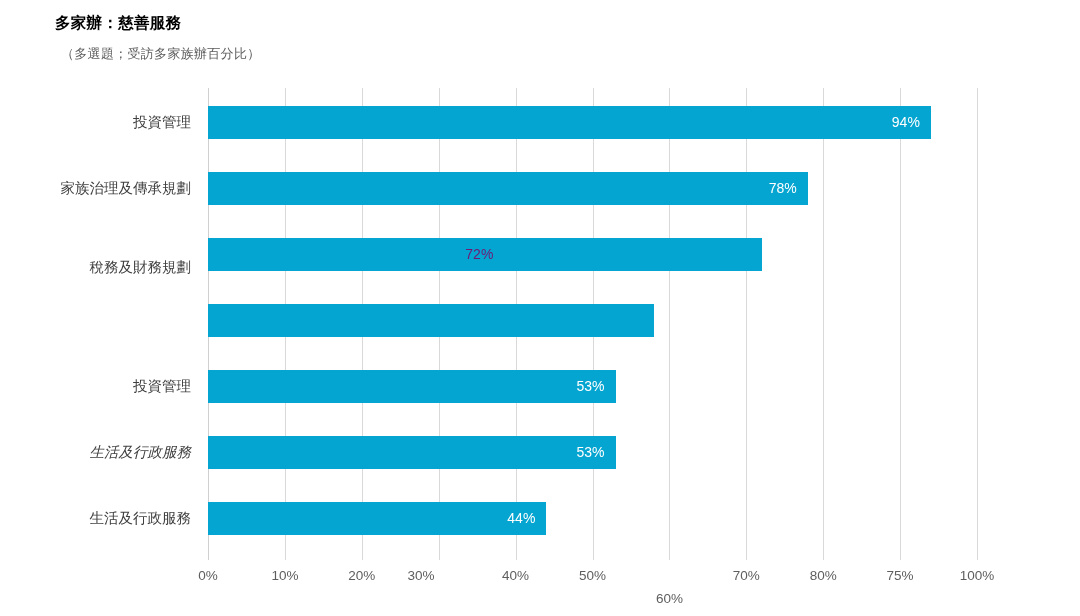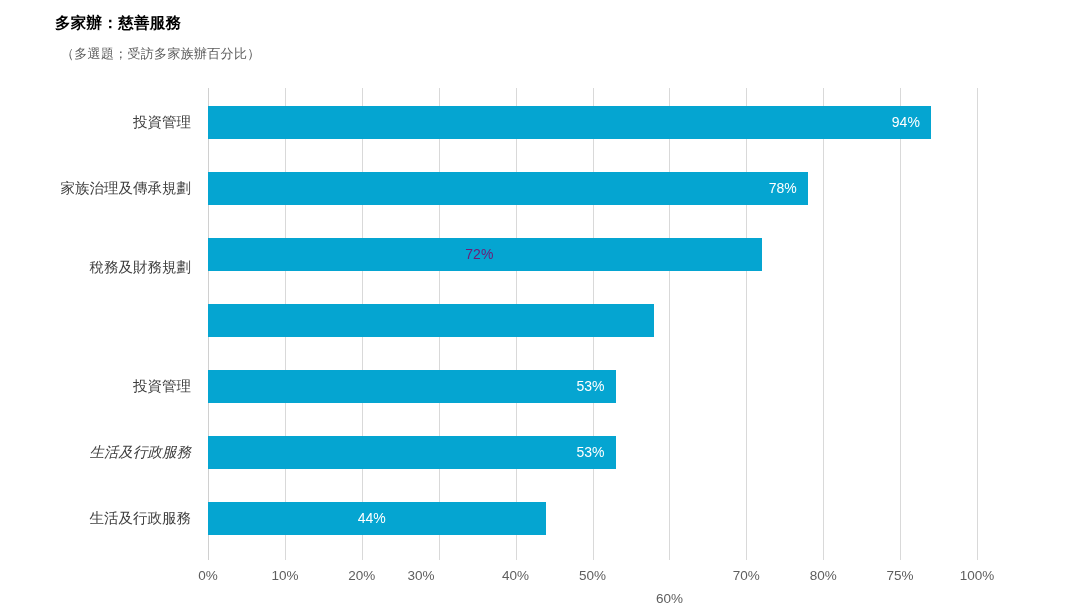--- a/index.html
+++ b/index.html
@@ -117,21 +117,21 @@
       <div class="bar-row" style="top: 282px;">
         <div class="bar" style="width: 407.57px; background: rgb(5, 165, 209);"></div>
         <div class="bar-value" style="left: 0px; width: 407.57px; text-align: right; color: rgb(255, 255, 255);">53%</div>
       </div>
       <div class="bar-row" style="top: 348px;">
         <div class="bar" style="width: 407.57px; background: rgb(5, 165, 209);"></div>
         <div class="bar-value" style="left: 0px; width: 407.57px; text-align: right; color: rgb(255, 255, 255);">53%</div>
       </div>
       <div class="bar-row" style="top: 414px;">
         <div class="bar" style="width: 338.36px; background: rgb(5, 165, 209);"></div>
-        <div class="bar-value" style="left: 0px; width: 338.36px; text-align: center; color: rgb(255, 255, 255);">44%</div>
+        <div class="bar-value" style="left: 0px; width: 338.36px; text-align: right; color: rgb(255, 255, 255);">44%</div>
       </div>
     </div>
   <div id="tick-layer">
       <div class="tick-label" style="left: 0px;">0%</div>
       <div class="tick-label" style="left: 76.9px;">10%</div>
       <div class="tick-label" style="left: 153.8px;">20%</div>
       <div class="tick-label" style="left: 213px;">30%</div>
       <div class="tick-label" style="left: 307.6px;">40%</div>
       <div class="tick-label" style="left: 384.5px;">50%</div>
       <div class="tick-label" style="left: 461.4px; margin-top: 23px;">60%</div>

